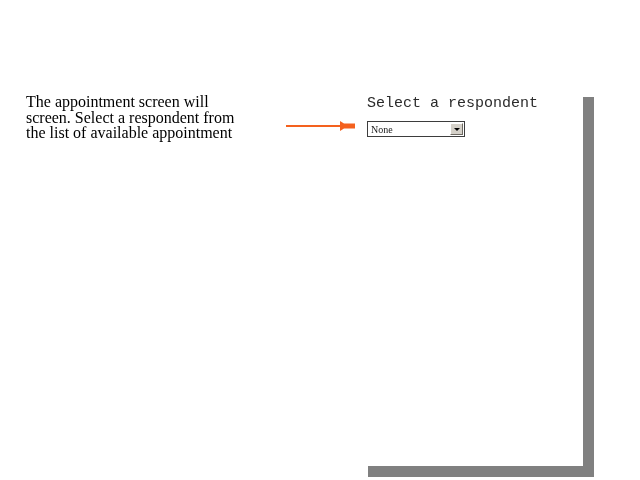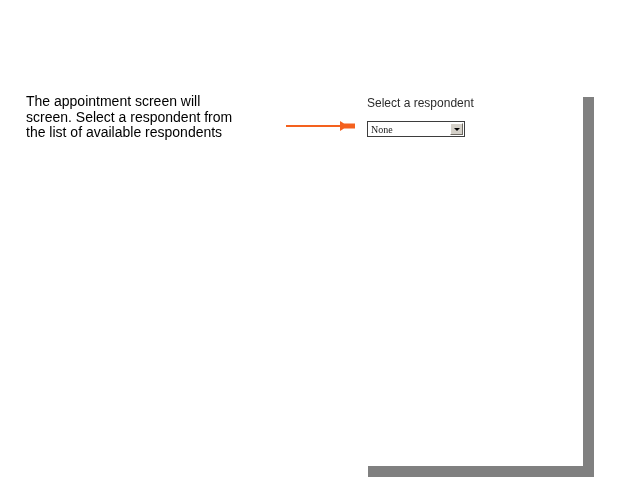--- a/index.html
+++ b/index.html
@@ -34,38 +34,39 @@
     letter-spacing: 0px;
     white-space: nowrap;
   }
 
   
   .body-text {
     position: absolute;
     left: 26px;
     top: 94px;
     width: 225px;
-    font-size: 14px;
+    font-size: 16px;
     line-height: 15.5px;
     color: #000000;
+    font-family: Liberation Serif, serif;
   }
   .body-text .line {
     display: block;
     white-space: nowrap;
   }
 
   
   .capture {
     position: absolute;
     left: 366px;
     top: 98px;
   }
   .capture-label {
-    font-family: Liberation Sans, sans-serif;
-    font-size: 12px;
+    font-family: Liberation Mono, monospace;
+    font-size: 15px;
     line-height: 11px;
     color: #2b2b2b;
     white-space: nowrap;
     margin-left: 1px;
     margin-bottom: 0px;
   }
   .combobox {
     position: absolute;
     left: 1px;
     top: 23px;
@@ -138,21 +139,21 @@
 </style>
 </head>
 <body>
 
 <div class="slide">
 
 
   <div class="body-text">
     <span class="line">The appointment screen will</span>
     <span class="line">screen. Select a respondent from</span>
-    <span class="line">the list of available respondents</span>
+    <span class="line">the list of available appointment</span>
   </div>
 
   <div class="capture">
     <div class="capture-label">Select a respondent</div>
     <div class="combobox">
       <span class="combobox-value">None</span>
       <span class="combobox-button">
         <span class="caret"></span>
       </span>
     </div>

